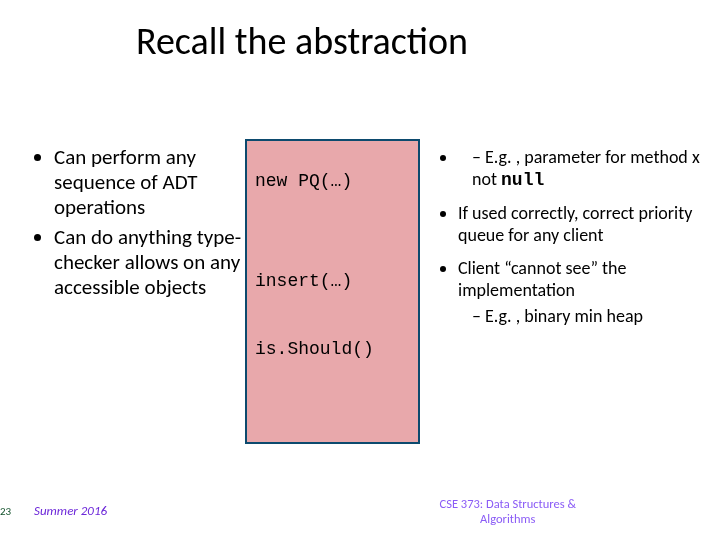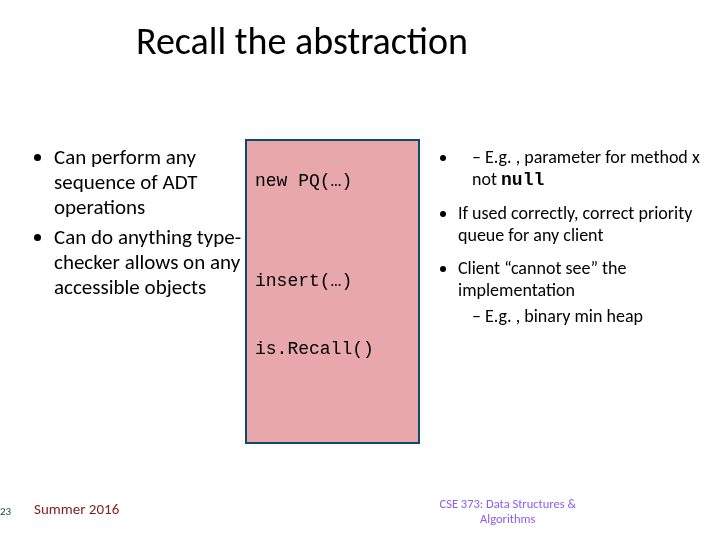--- a/index.html
+++ b/index.html
@@ -16,42 +16,42 @@
   .op2 { top: 88px; margin-top: 42px; }
   .op3 { top: 142px; }
   .op4 { top: 198px; }
   .right-col { position: absolute; left: 438px; top: 143px; width: 262px; font-size: 18px; line-height: 1.2; }
   .right-col .ds-title { font-size: 21px; margin-bottom: 14px; }
   .right-col > ul { list-style: disc; padding-left: 20px; }
   .right-col > ul > li { margin-bottom: 12px; }
   .right-col ul ul { list-style: none; padding-left: 14px; margin-top: 4px; }
   .right-col ul ul li::before { content: "– "; }
   code.inline { font-family: "Courier New", monospace; font-weight: bold; }
-  .footer-left { position: absolute; left: 34px; bottom: 22px; font-size: 15px; color: #7f1d1d; }
+  .footer-left { position: absolute; left: 34px; bottom: 22px; font-size: 13px; color: #6d28d9; font-style: italic; }
   .footer-center { position: absolute; bottom: 22px; left: 0; width: 100%; text-align: left; font-size: 11px; color: #14532d; }
   .footer-right { position: absolute; right: 28px; bottom: 14px; font-size: 12.5px; color: #8b5cf6; text-align: center; line-height: 1.15; }
 </style>
 </head>
 <body>
 
 <div class="slide">
 
   <div class="title">Recall the abstraction</div>
 
   <div class="left-col">
     <ul>
       <li>Can perform any sequence of ADT operations</li>
       <li>Can do anything type-checker allows on any accessible objects</li>
     </ul>
   </div>
 
   <div class="box">
     <div class="op op1">new PQ(…)</div>
     <div class="op op2">insert(…)</div>
-    <div class="op op4">is.Recall()</div>
+    <div class="op op4">is.Should()</div>
   </div>
 
   <div class="right-col">
     <ul>
       <li>
         <ul>
           <li>
             <span>E.g. , parameter for method x not </span><code class="inline">null</code>
           </li>
         </ul>

